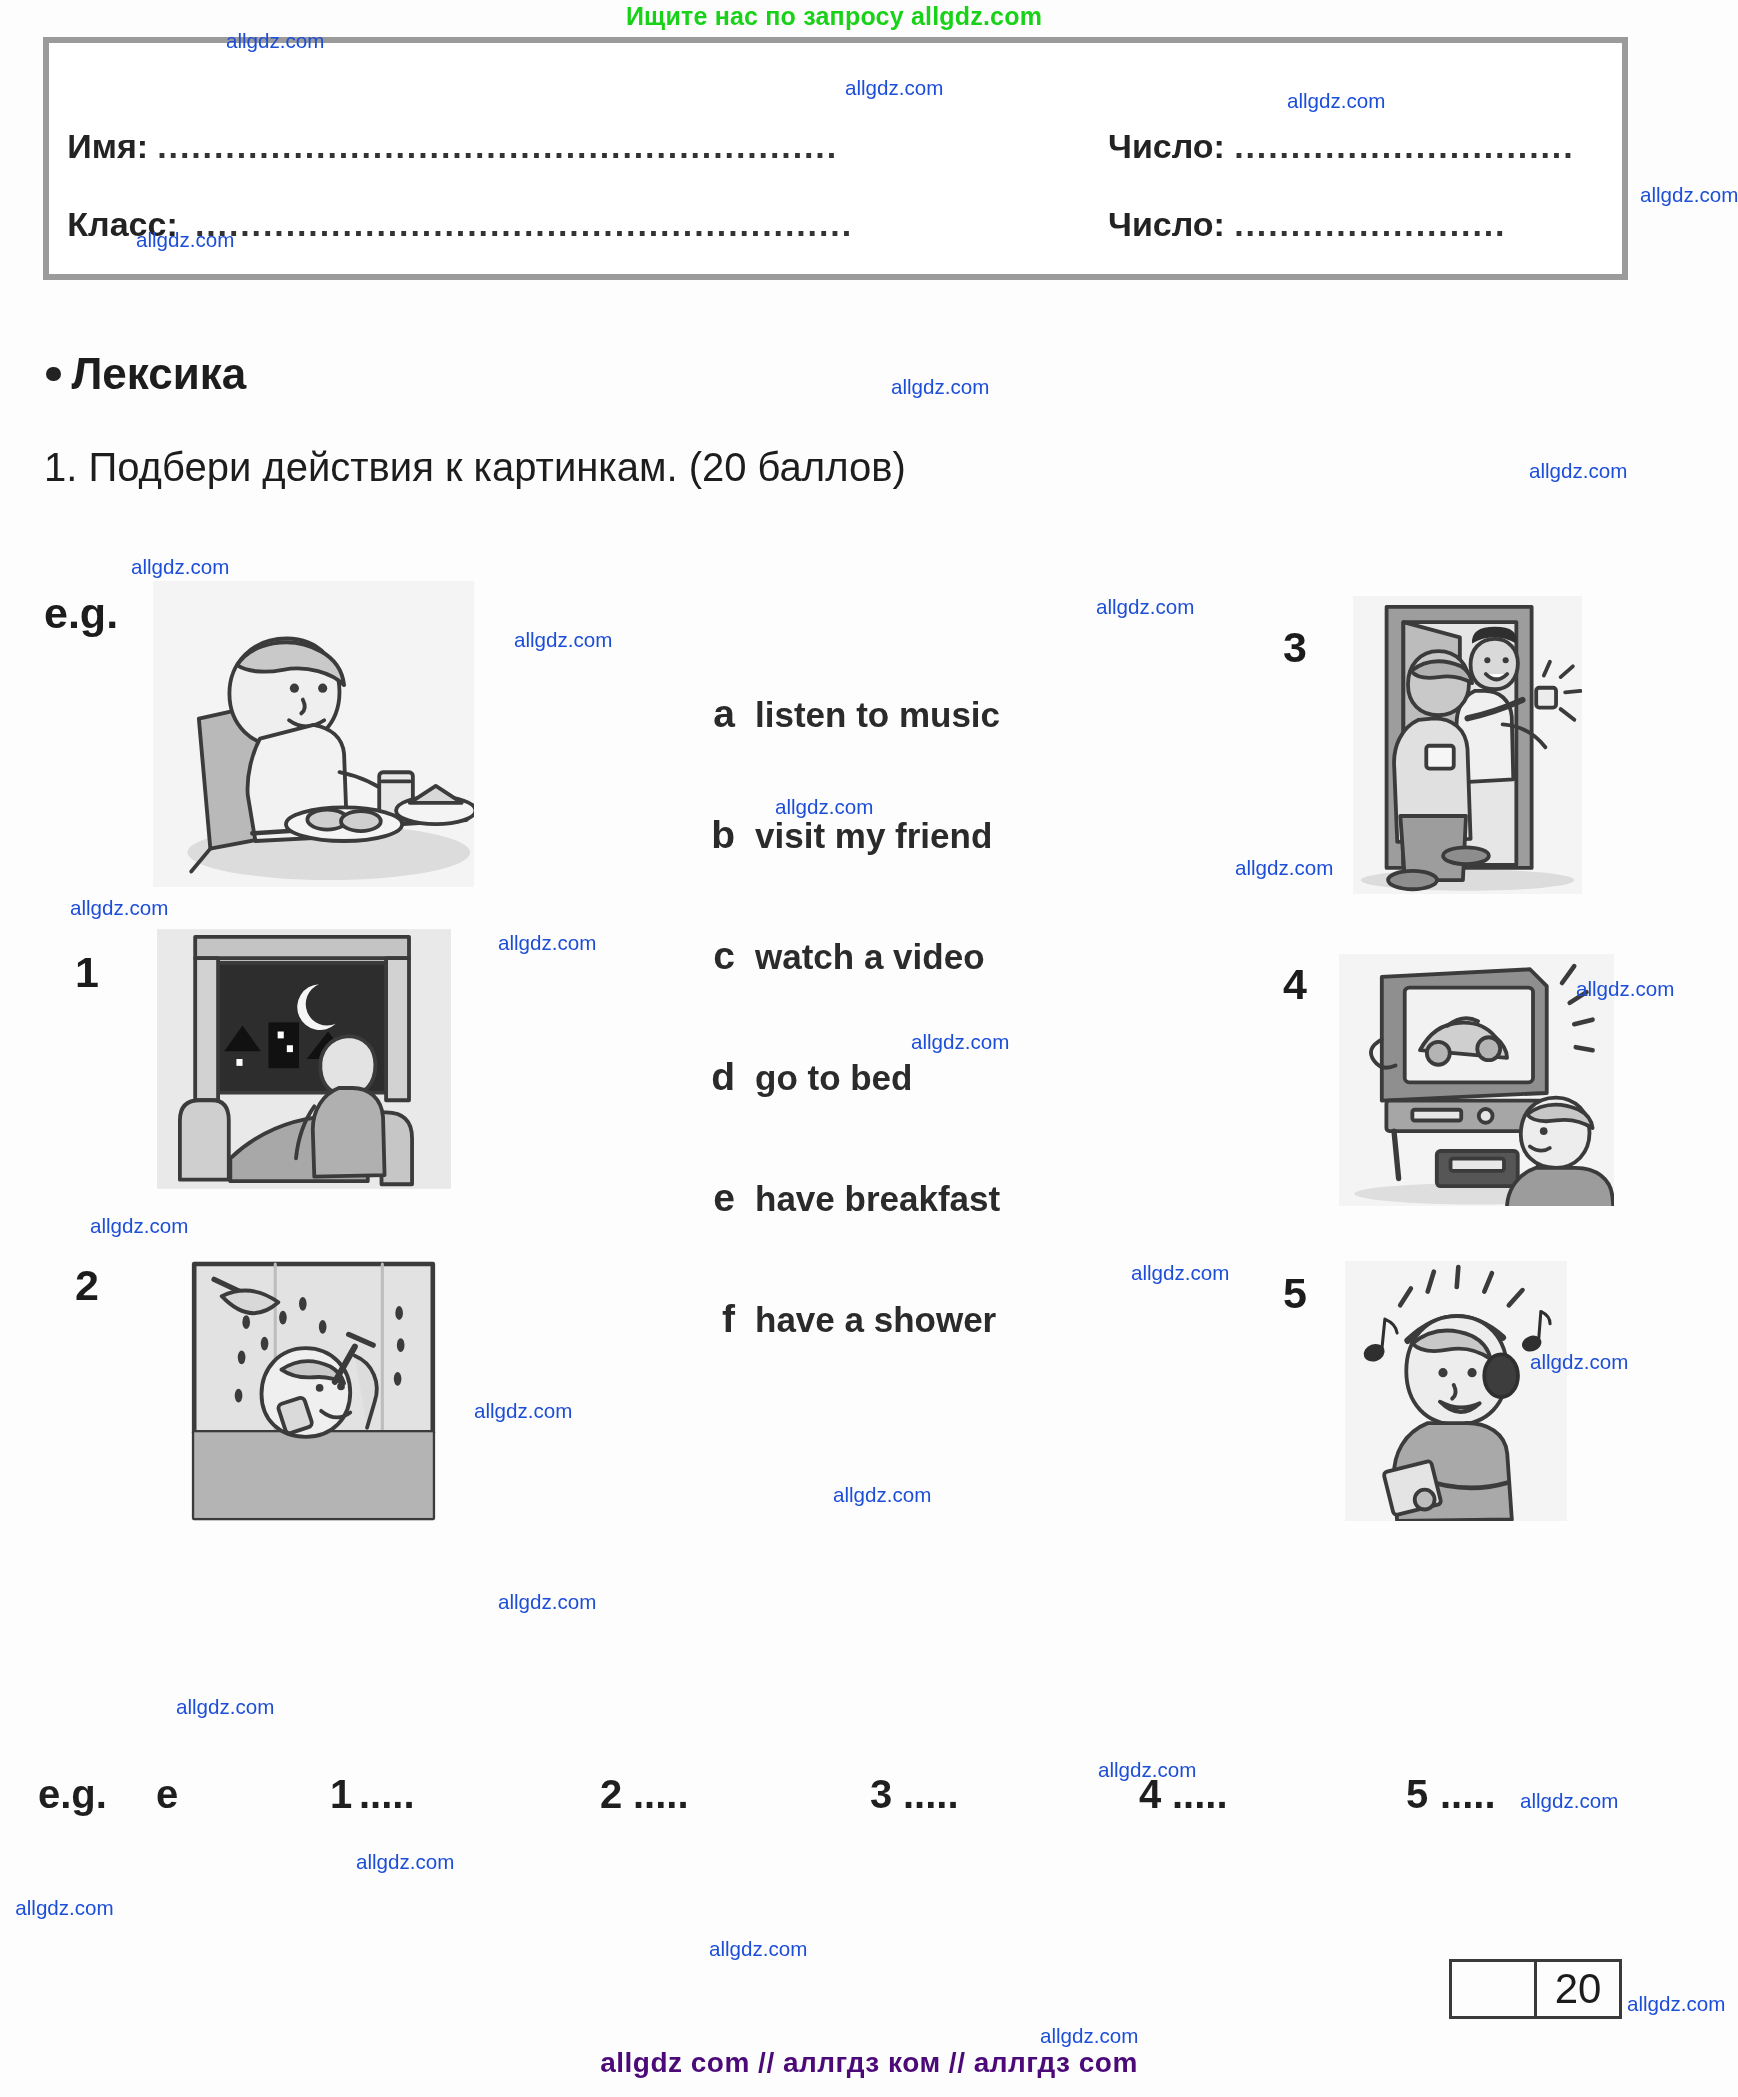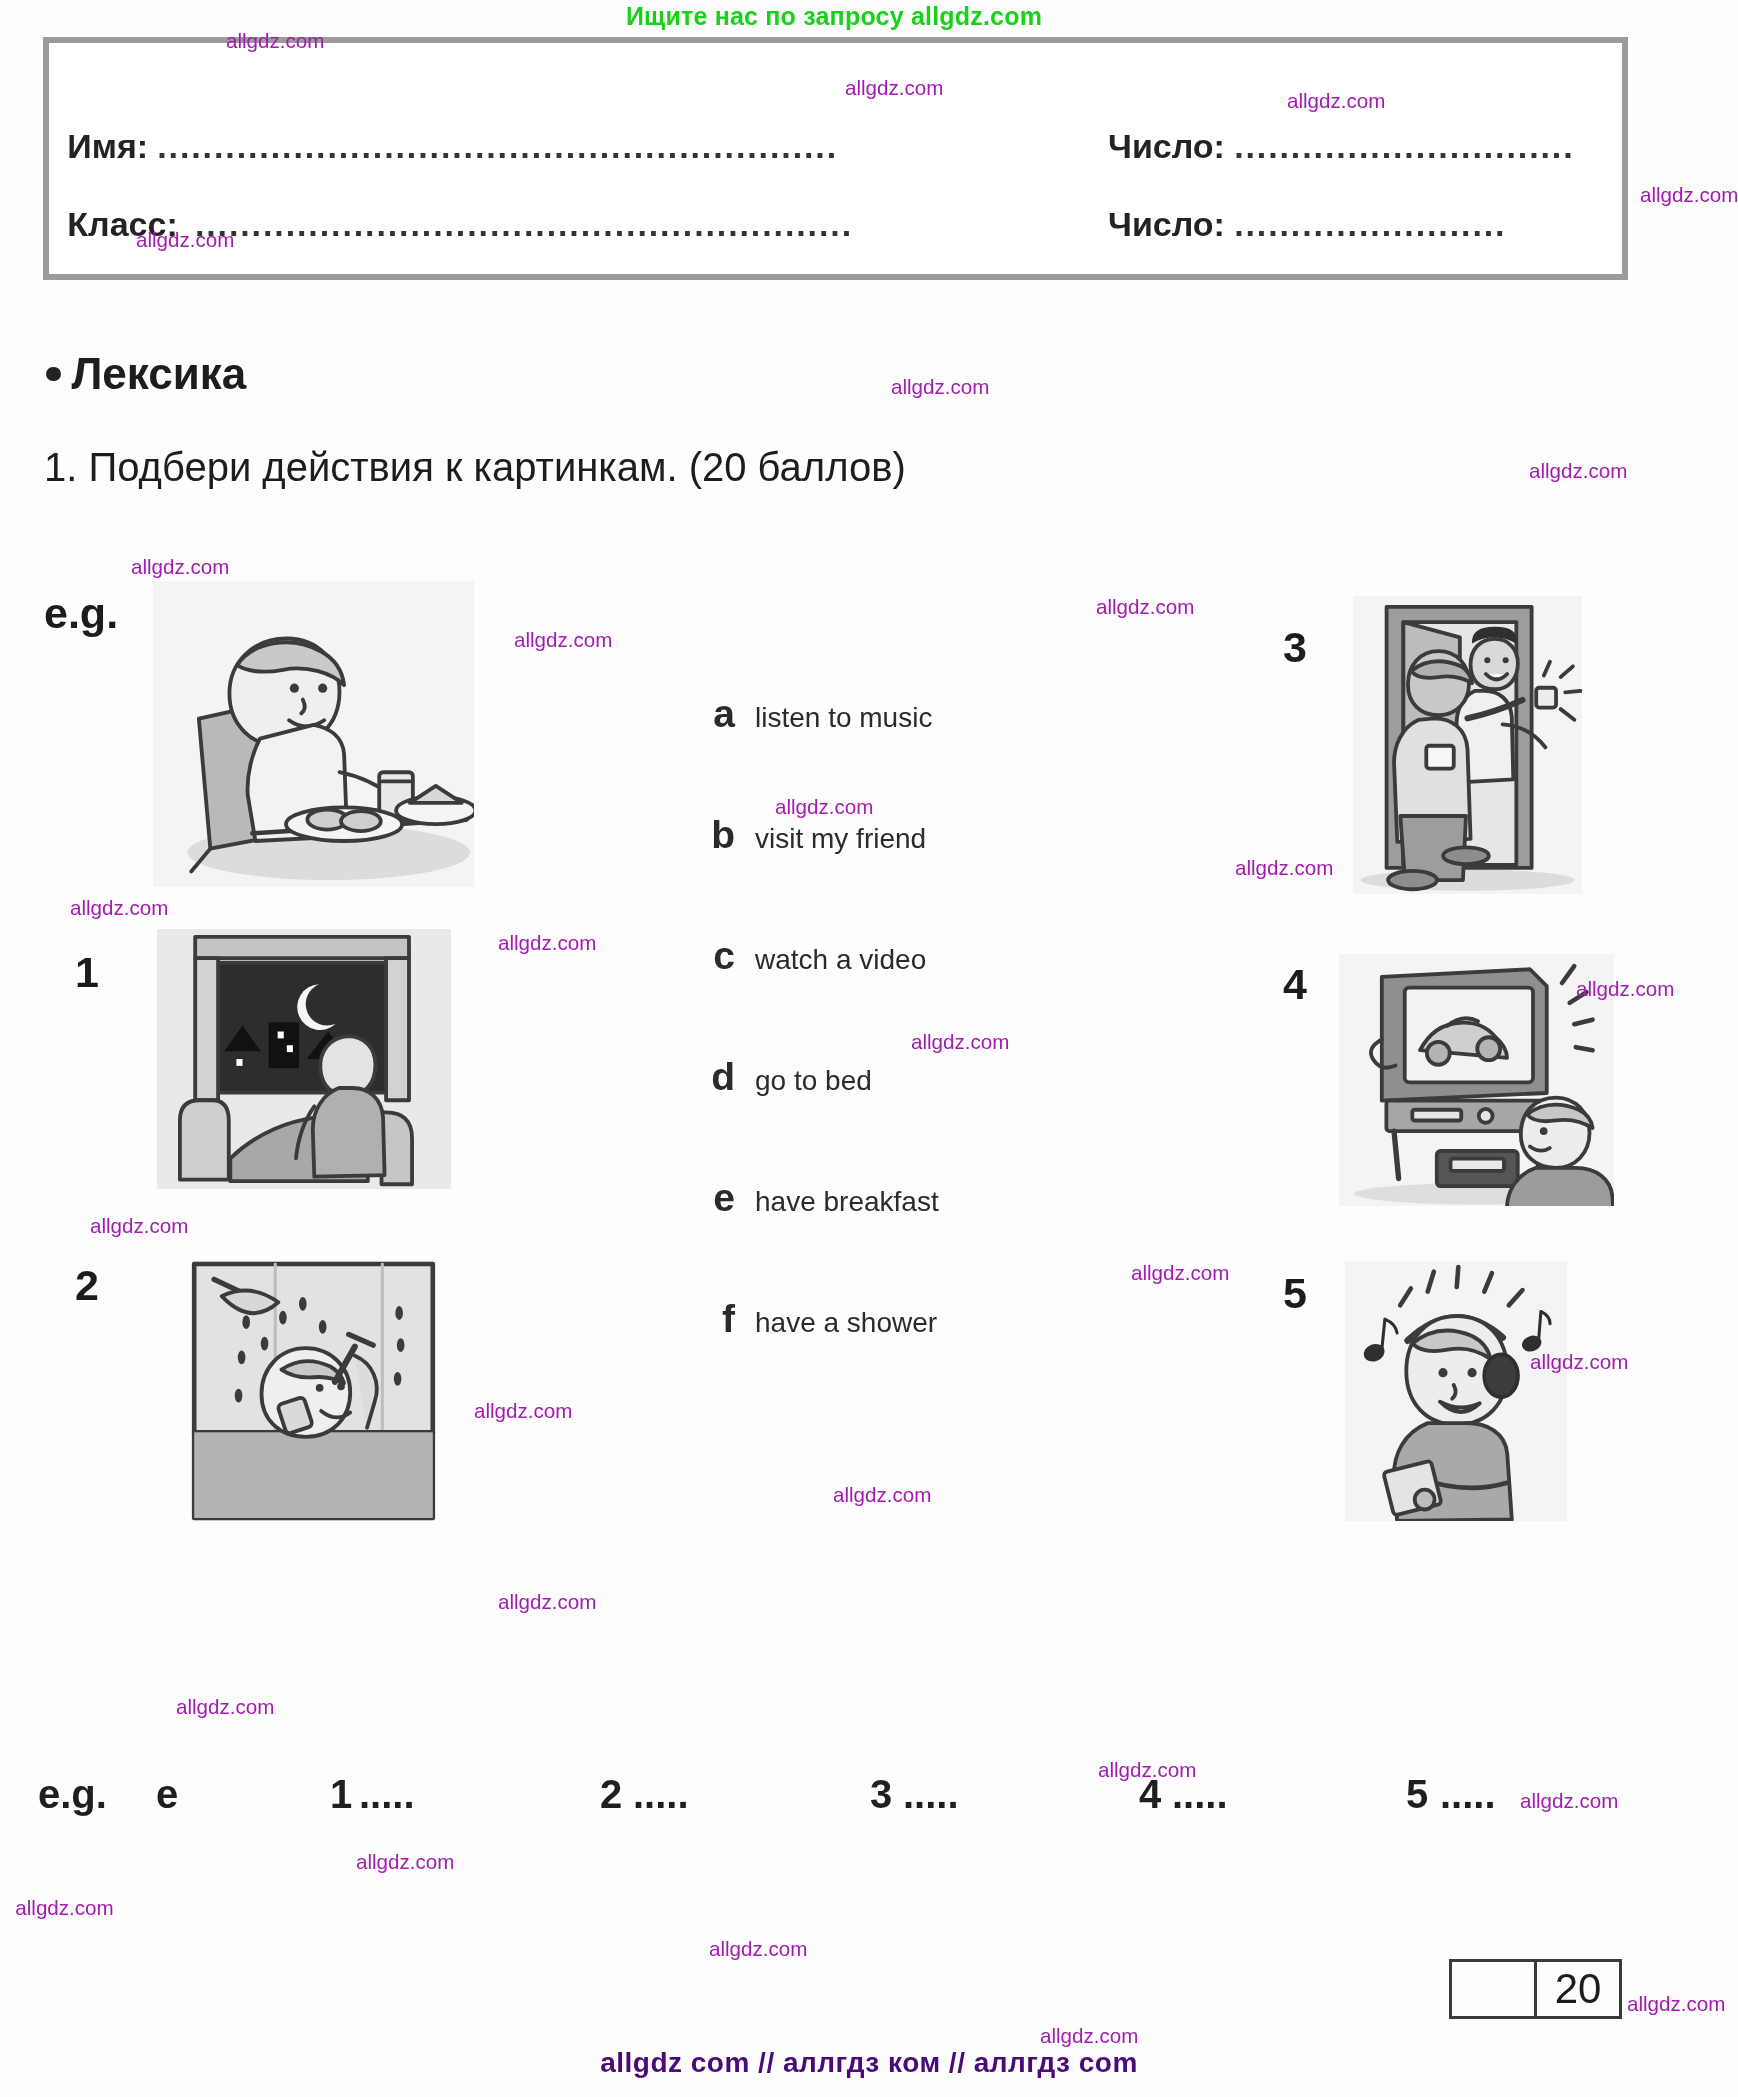--- a/index.html
+++ b/index.html
@@ -127,22 +127,22 @@
   }
   .option-letter {
     font-size: 39px;
     font-weight: 700;
     color: #2a2a2a;
     width: 43px;
     text-align: right;
     flex: none;
   }
   .option-text {
-    font-size: 28px;
-    font-weight: 400;
+    font-size: 35px;
+    font-weight: 700;
     color: #2b2b2b;
     margin-left: 20px;
     white-space: nowrap;
   }
 
   
   .answers {
     position: absolute;
     left: 38px;
     top: 1772px;
@@ -190,21 +190,21 @@
     font-weight: 700;
     color: #4b0a78;
     letter-spacing: 0.5px;
   }
 
   
   .wm {
     position: absolute;
     font-size: 20.6px;
     font-weight: 400;
-    color: #a21caf;
+    color: #1d4ed8;
     white-space: nowrap;
     font-family: "Liberation Sans", sans-serif;
   }
 
   
   .pic svg { display: block; }
 </style>
 </head>
 <body>
 

